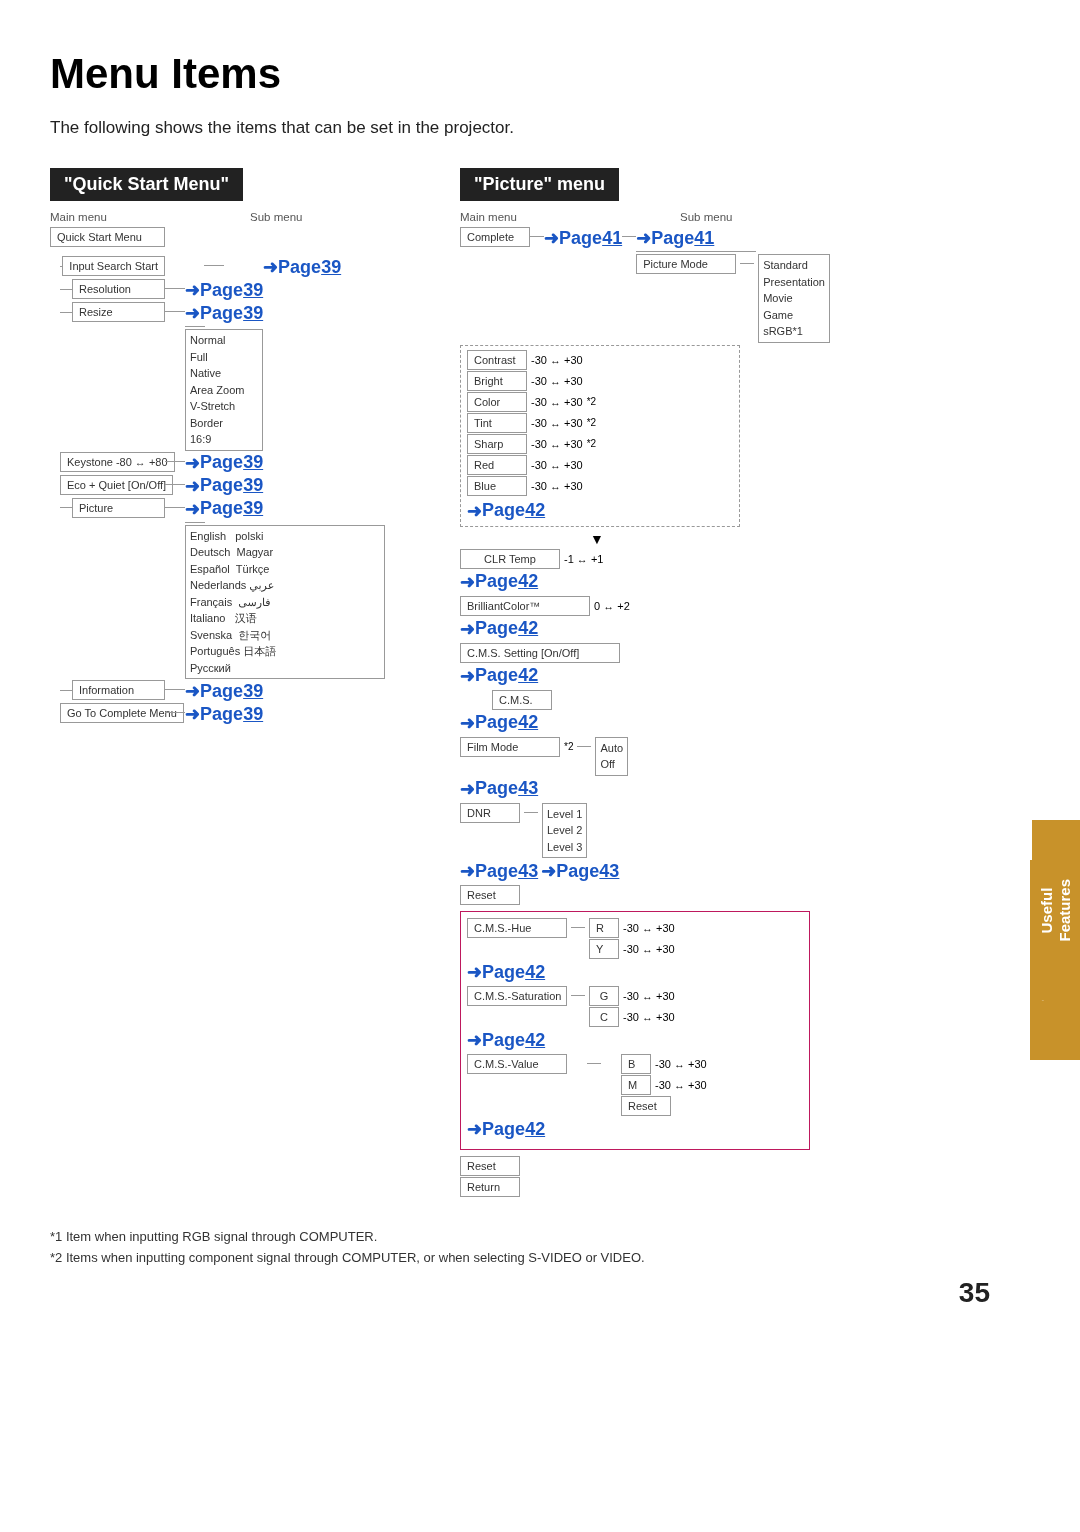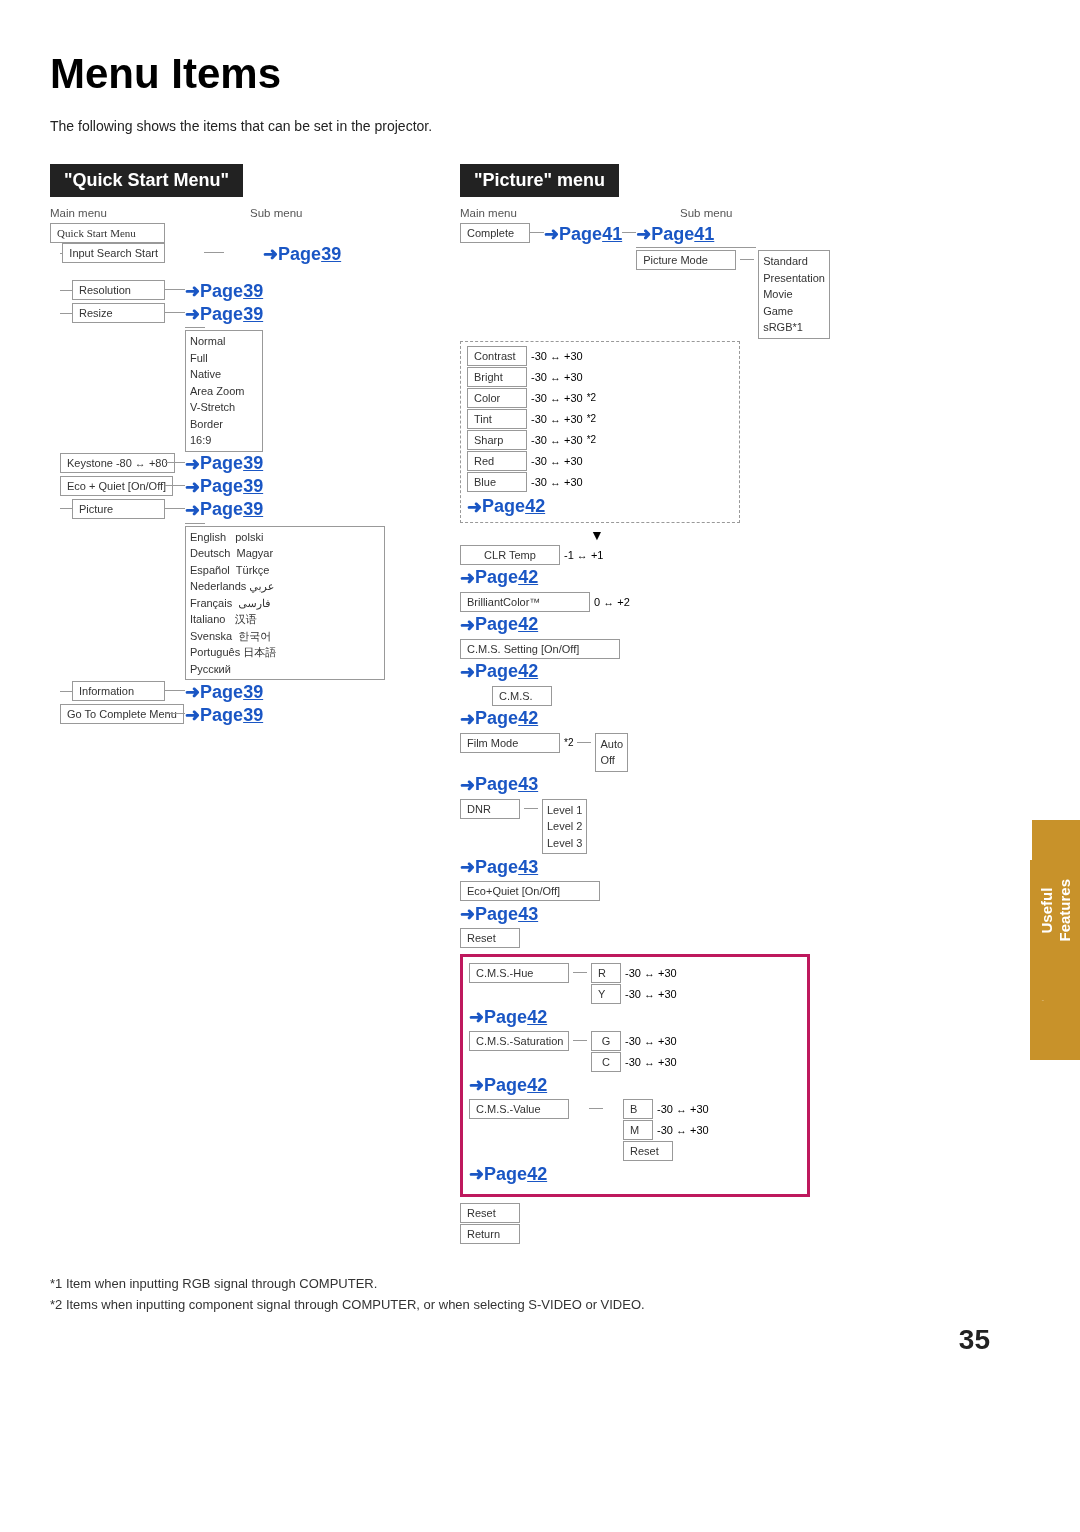--- a/index.html
+++ b/index.html
@@ -18,21 +18,21 @@
     }
 
     .page-title {
       font-size: 42px;
       font-weight: bold;
       margin-bottom: 20px;
       margin-top: 10px;
     }
 
     .intro-text {
-      font-size: 14px;
+      font-size: 17px;
       margin-bottom: 30px;
       color: #222;
     }
 
     .menu-header {
       display: inline-block;
       background: #222;
       color: #fff;
       font-size: 18px;
       font-weight: bold;
@@ -139,25 +139,25 @@
       
       <div style="display:flex; font-size:11.5px; color:#555; margin-bottom:4px; gap:0;">
         <span style="width:120px;">Main menu</span>
         <span style="width:80px;"></span>
         <span>Sub menu</span>
       </div>
 
       
       <div style="font-size:11px;">
 
-        <div style="display:flex; align-items:flex-end; margin-bottom:0;font-family:Liberation Serif, serif;">
+        <div style="display:flex; align-items:flex-end; margin-bottom:9px;">
           <div class="box-item" style="width:115px;">Quick Start Menu</div>
         </div>
 
-        <div style="display:flex; align-items:flex-start; margin-bottom:15px;gap:39px;">
+        <div style="display:flex; align-items:flex-start; margin-bottom:1px;gap:39px;">
           <div style="width:115px; display:flex; flex-direction:column;">
             <div style="display:flex; align-items:center; margin-left:10px; margin-bottom:1px;">
               <div style="width:12px; border-top:1px solid #999; margin-top:0;"></div>
               <div class="box-item" style="flex:1;">Input Search Start</div>
             </div>
           </div>
           <div style="width:20px; border-top:1px solid #999; margin-top:9px;"></div>
           <div class="inline-arrow">
             <span class="blue-arrow">➜</span>
               <span class="blue-num"> Page </span>
@@ -443,36 +443,33 @@
           <div style="width:14px; border-top:1px solid #999; margin-top:9px;"></div>
           <div class="sub-options">Level 1<br>Level 2<br>Level 3</div>
         </div>
         <div class="inline-arrow" style="margin-bottom:3px;">
           <span class="blue-arrow">➜</span>
             <span class="blue-num"> Page </span>
             <span class="blue-num" style="text-decoration:underline;">43</span>
         </div>
 
         
-        <div style="display:flex; align-items:center; gap:4px; margin-bottom:2px;">
-          <div class="box-item" style="width:140px;">Eco+Quiet [On/Off]</div>
-        </div>
         <div class="inline-arrow" style="margin-bottom:3px;">
           <span class="blue-arrow">➜</span>
             <span class="blue-num"> Page </span>
             <span class="blue-num" style="text-decoration:underline;">43</span>
         </div>
 
         
         <div style="display:flex; align-items:center; gap:4px; margin-bottom:6px;">
           <div class="box-item" style="width:60px;">Reset</div>
         </div>
 
         
-        <div style="border:3px solid #be185d; padding:6px; margin-bottom:4px; display:inline-block; min-width:350px;">
+        <div style="border:1px solid #be185d; padding:6px; margin-bottom:4px; display:inline-block; min-width:350px;">
 
           
           <div style="display:flex; align-items:flex-start; gap:4px; margin-bottom:2px;">
             <div class="box-item" style="width:100px;">C.M.S.-Hue</div>
             <div style="width:14px; border-top:1px solid #999; margin-top:9px;"></div>
             <div style="display:flex; flex-direction:column; gap:1px;">
               <div style="display:flex; align-items:center; gap:4px;">
                 <div class="box-item" style="width:30px;">R</div>
                 <span>-30 ↔ +30</span>
               </div>

